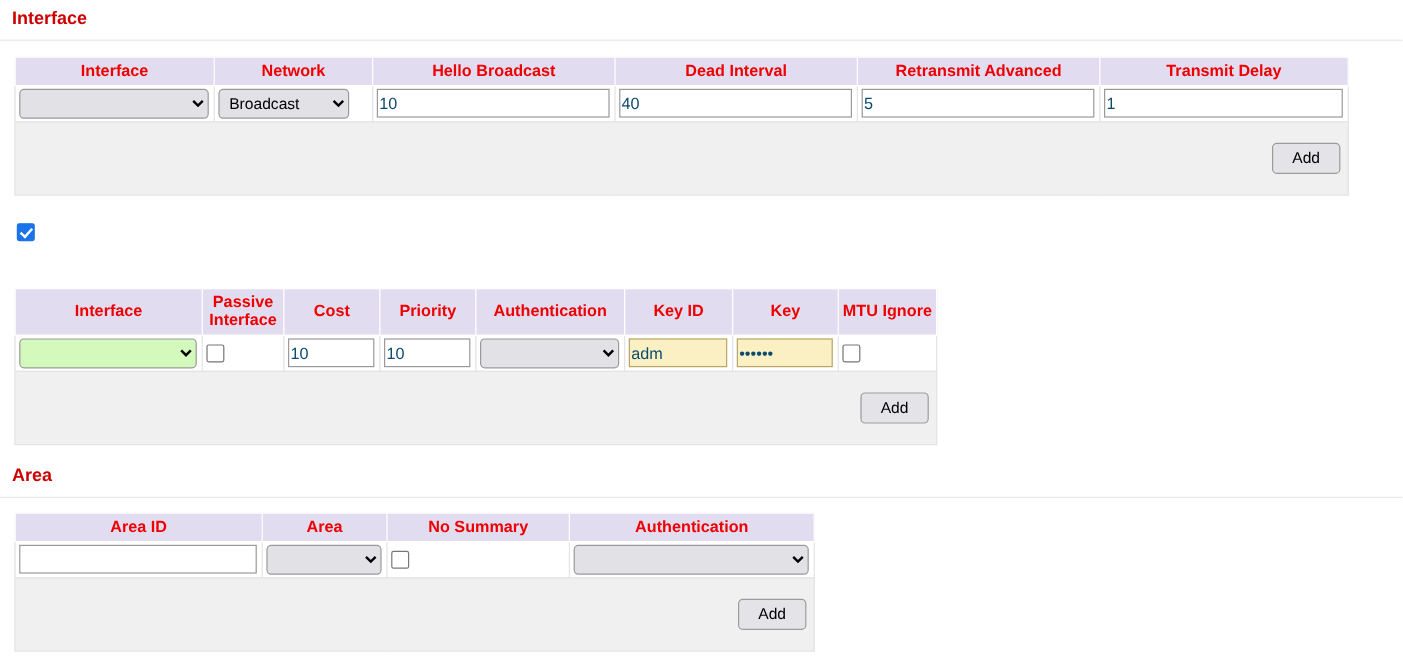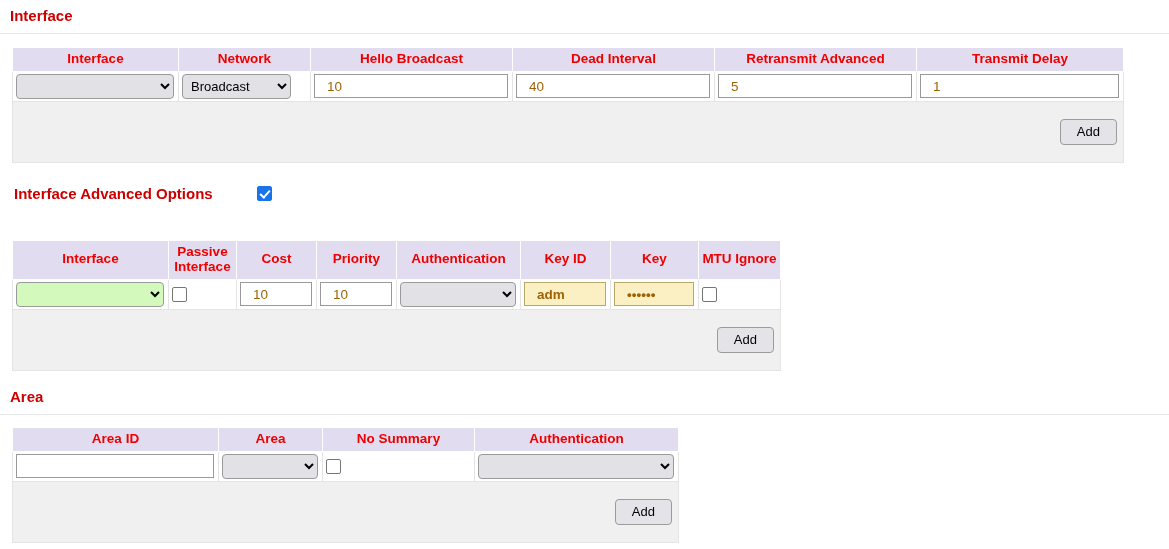--- a/index.html
+++ b/index.html
@@ -86,24 +86,24 @@
   }
   select.green { background-color: #d3f9bd; }
 
   input.ui {
     font-family: "Liberation Sans", sans-serif;
     font-size: 13.5px;
     height: 24px;
     background: #ffffff;
     border: 1px solid #999999;
     box-sizing: border-box;
-    padding: 1px 12px;
-    color: #a16207;
-  }
-  input.autofill { background: #faf0c3; border: 1px solid #b5a86a; font-weight: bold; }
+    padding: 1px 1px;
+    color: #0c4a6e;
+  }
+  input.autofill { background: #faf0c3; border: 1px solid #b5a86a; }
 
   
   .cbox {
     display: inline-block;
     width: 15px;
     height: 15px;
     border: 1px solid #767676;
     background: #ffffff;
     border-radius: 2px;
     box-sizing: border-box;
@@ -199,21 +199,20 @@
         <tr class="addrow">
           <td colspan="6">
             <button class="addbtn">Add</button>
           </td>
         </tr>
       </tbody>
     </table>
   </div>
 
   <div class="block adv-head-row" style="left:14px; top:186px;">
-    <div class="section-head">Interface Advanced Options</div>
     <span class="cbox checked"></span>
   </div>
 
   <div class="block" style="left:12px; top:240px;">
     <table class="cfgtable">
       <colgroup>
         <col style="width:156px">
           <col style="width:68px">
           <col style="width:80px">
           <col style="width:80px">

